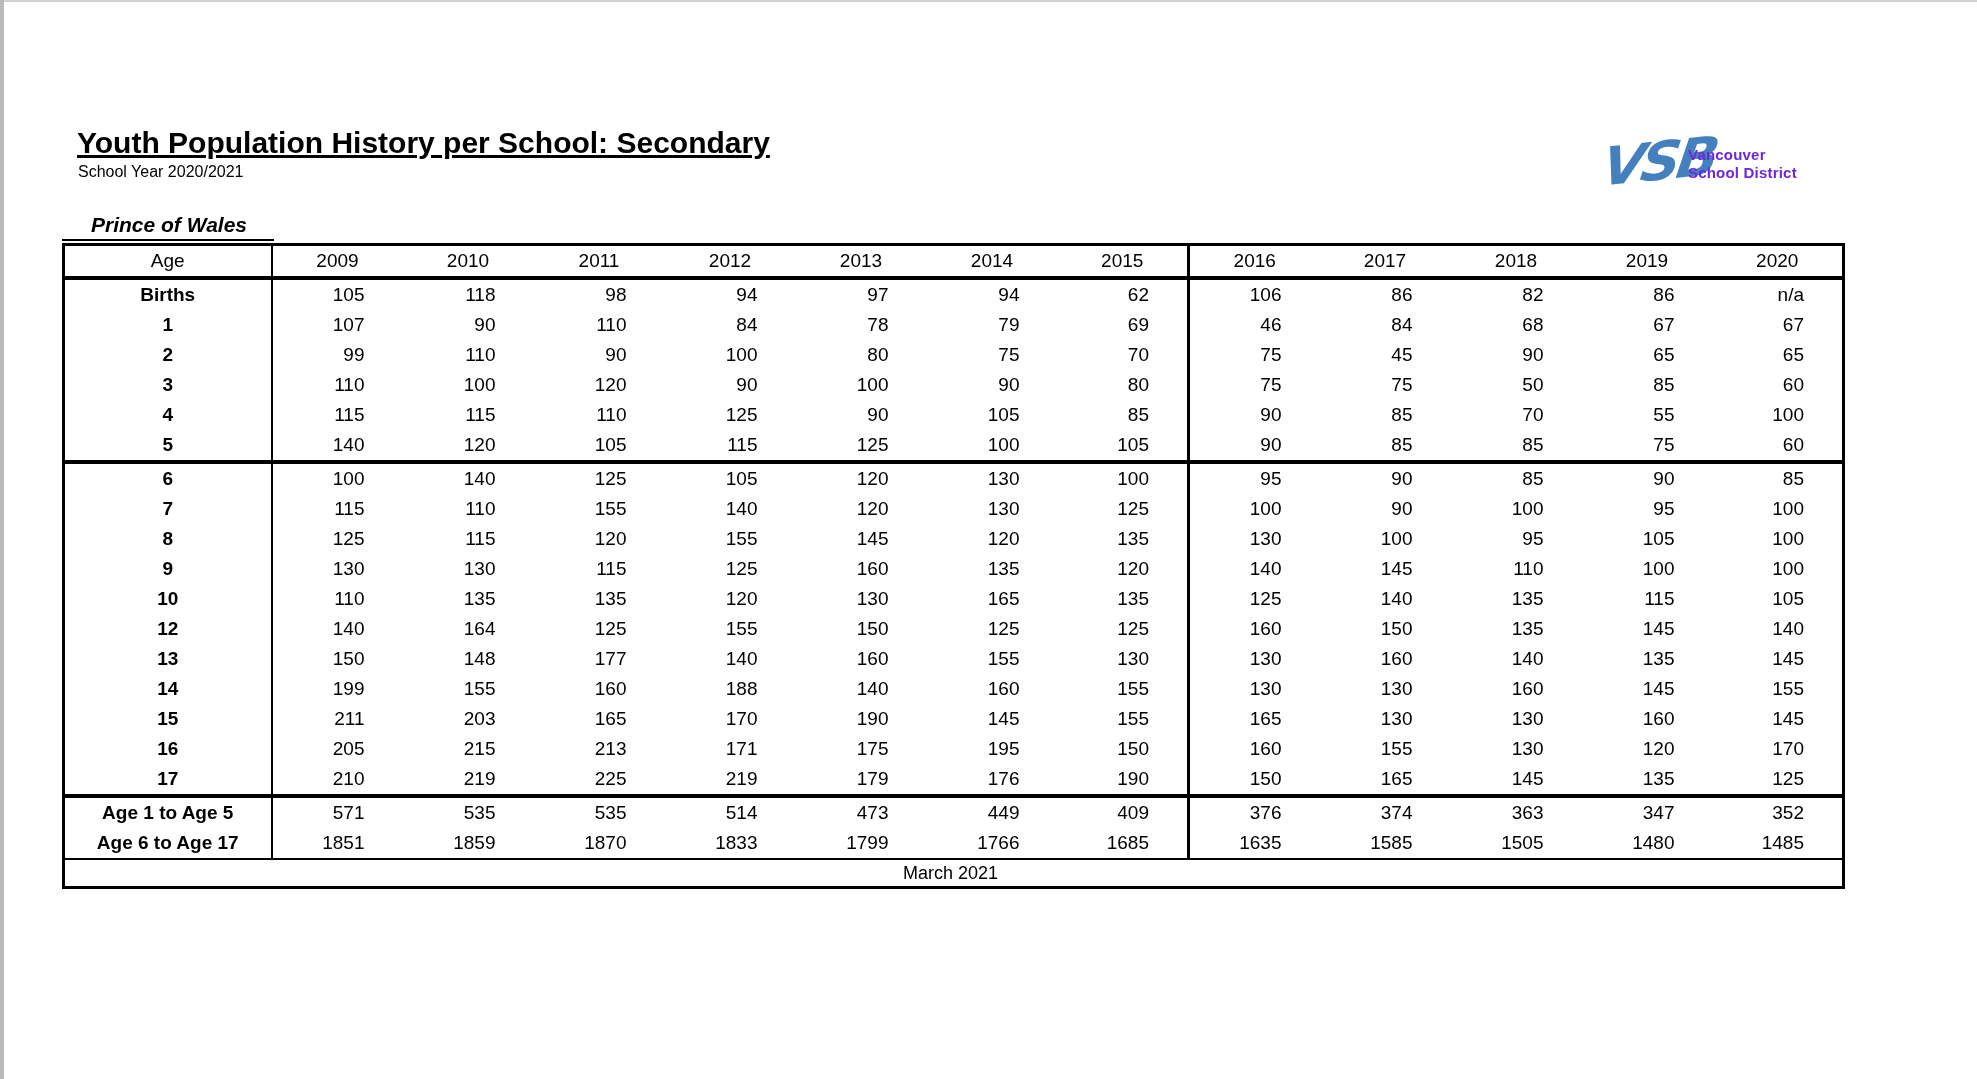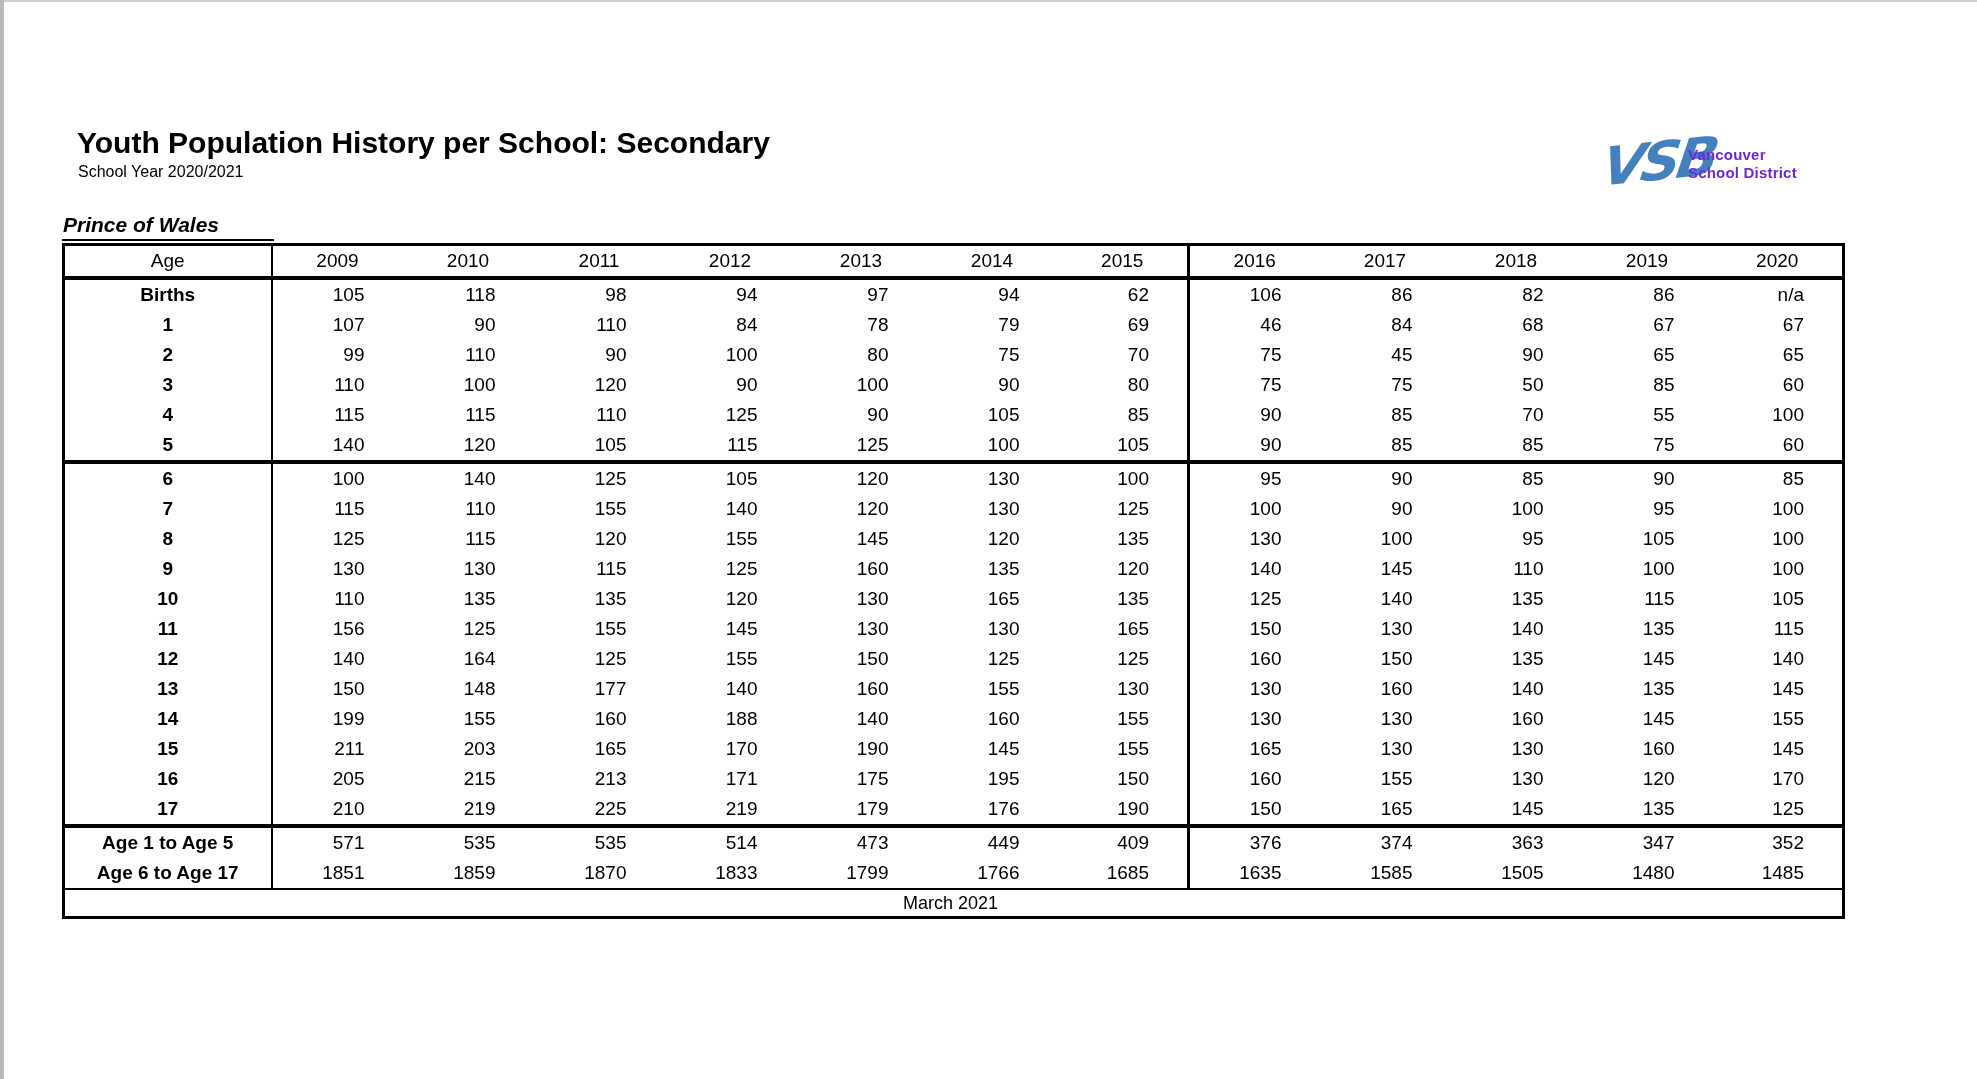--- a/index.html
+++ b/index.html
@@ -17,27 +17,28 @@
     width: 100%; height: 2px; background: #d0d0d0;
   }
   .edge-left {
     position: absolute; left: 0; top: 0;
     width: 4px; height: 100%; background: #b9b9b9;
   }
   .title {
     position: absolute; left: 77px; top: 126px;
     font-size: 30px; font-weight: bold; letter-spacing: 0px;
     white-space: nowrap;
+    text-decoration: underline;
   }
   .subtitle {
     position: absolute; left: 78px; top: 163px;
     font-size: 16px; white-space: nowrap;
   }
   .school-name {
-    position: absolute; left: 63px; top: 213px;
+    position: absolute; left: 91px; top: 213px;
     font-size: 21px; font-weight: bold; font-style: italic;
     white-space: nowrap;
   }
   
   .logo { position: absolute; left: 1604px; top: 136px; width: 250px; height: 66px; }
   .logo .vsb {
     position: absolute; left: 0px; top: -6px;
     font-size: 54px; font-weight: bold; font-style: italic;
     font-family: "DejaVu Sans", sans-serif;
     transform: skewX(-14deg) rotate(-6deg);
@@ -306,35 +307,20 @@
           <td class="num">130</td>
           <td class="num">165</td>
           <td class="num divider-right">135</td>
           <td class="num">125</td>
           <td class="num">140</td>
           <td class="num">135</td>
           <td class="num">115</td>
           <td class="num">105</td>
         </tr>
         <tr>
-          <td class="label-col">11</td>
-          <td class="num">156</td>
-          <td class="num">125</td>
-          <td class="num">155</td>
-          <td class="num">145</td>
-          <td class="num">130</td>
-          <td class="num">130</td>
-          <td class="num divider-right">165</td>
-          <td class="num">150</td>
-          <td class="num">130</td>
-          <td class="num">140</td>
-          <td class="num">135</td>
-          <td class="num">115</td>
-        </tr>
-        <tr>
           <td class="label-col">12</td>
           <td class="num">140</td>
           <td class="num">164</td>
           <td class="num">125</td>
           <td class="num">155</td>
           <td class="num">150</td>
           <td class="num">125</td>
           <td class="num divider-right">125</td>
           <td class="num">160</td>
           <td class="num">150</td>

